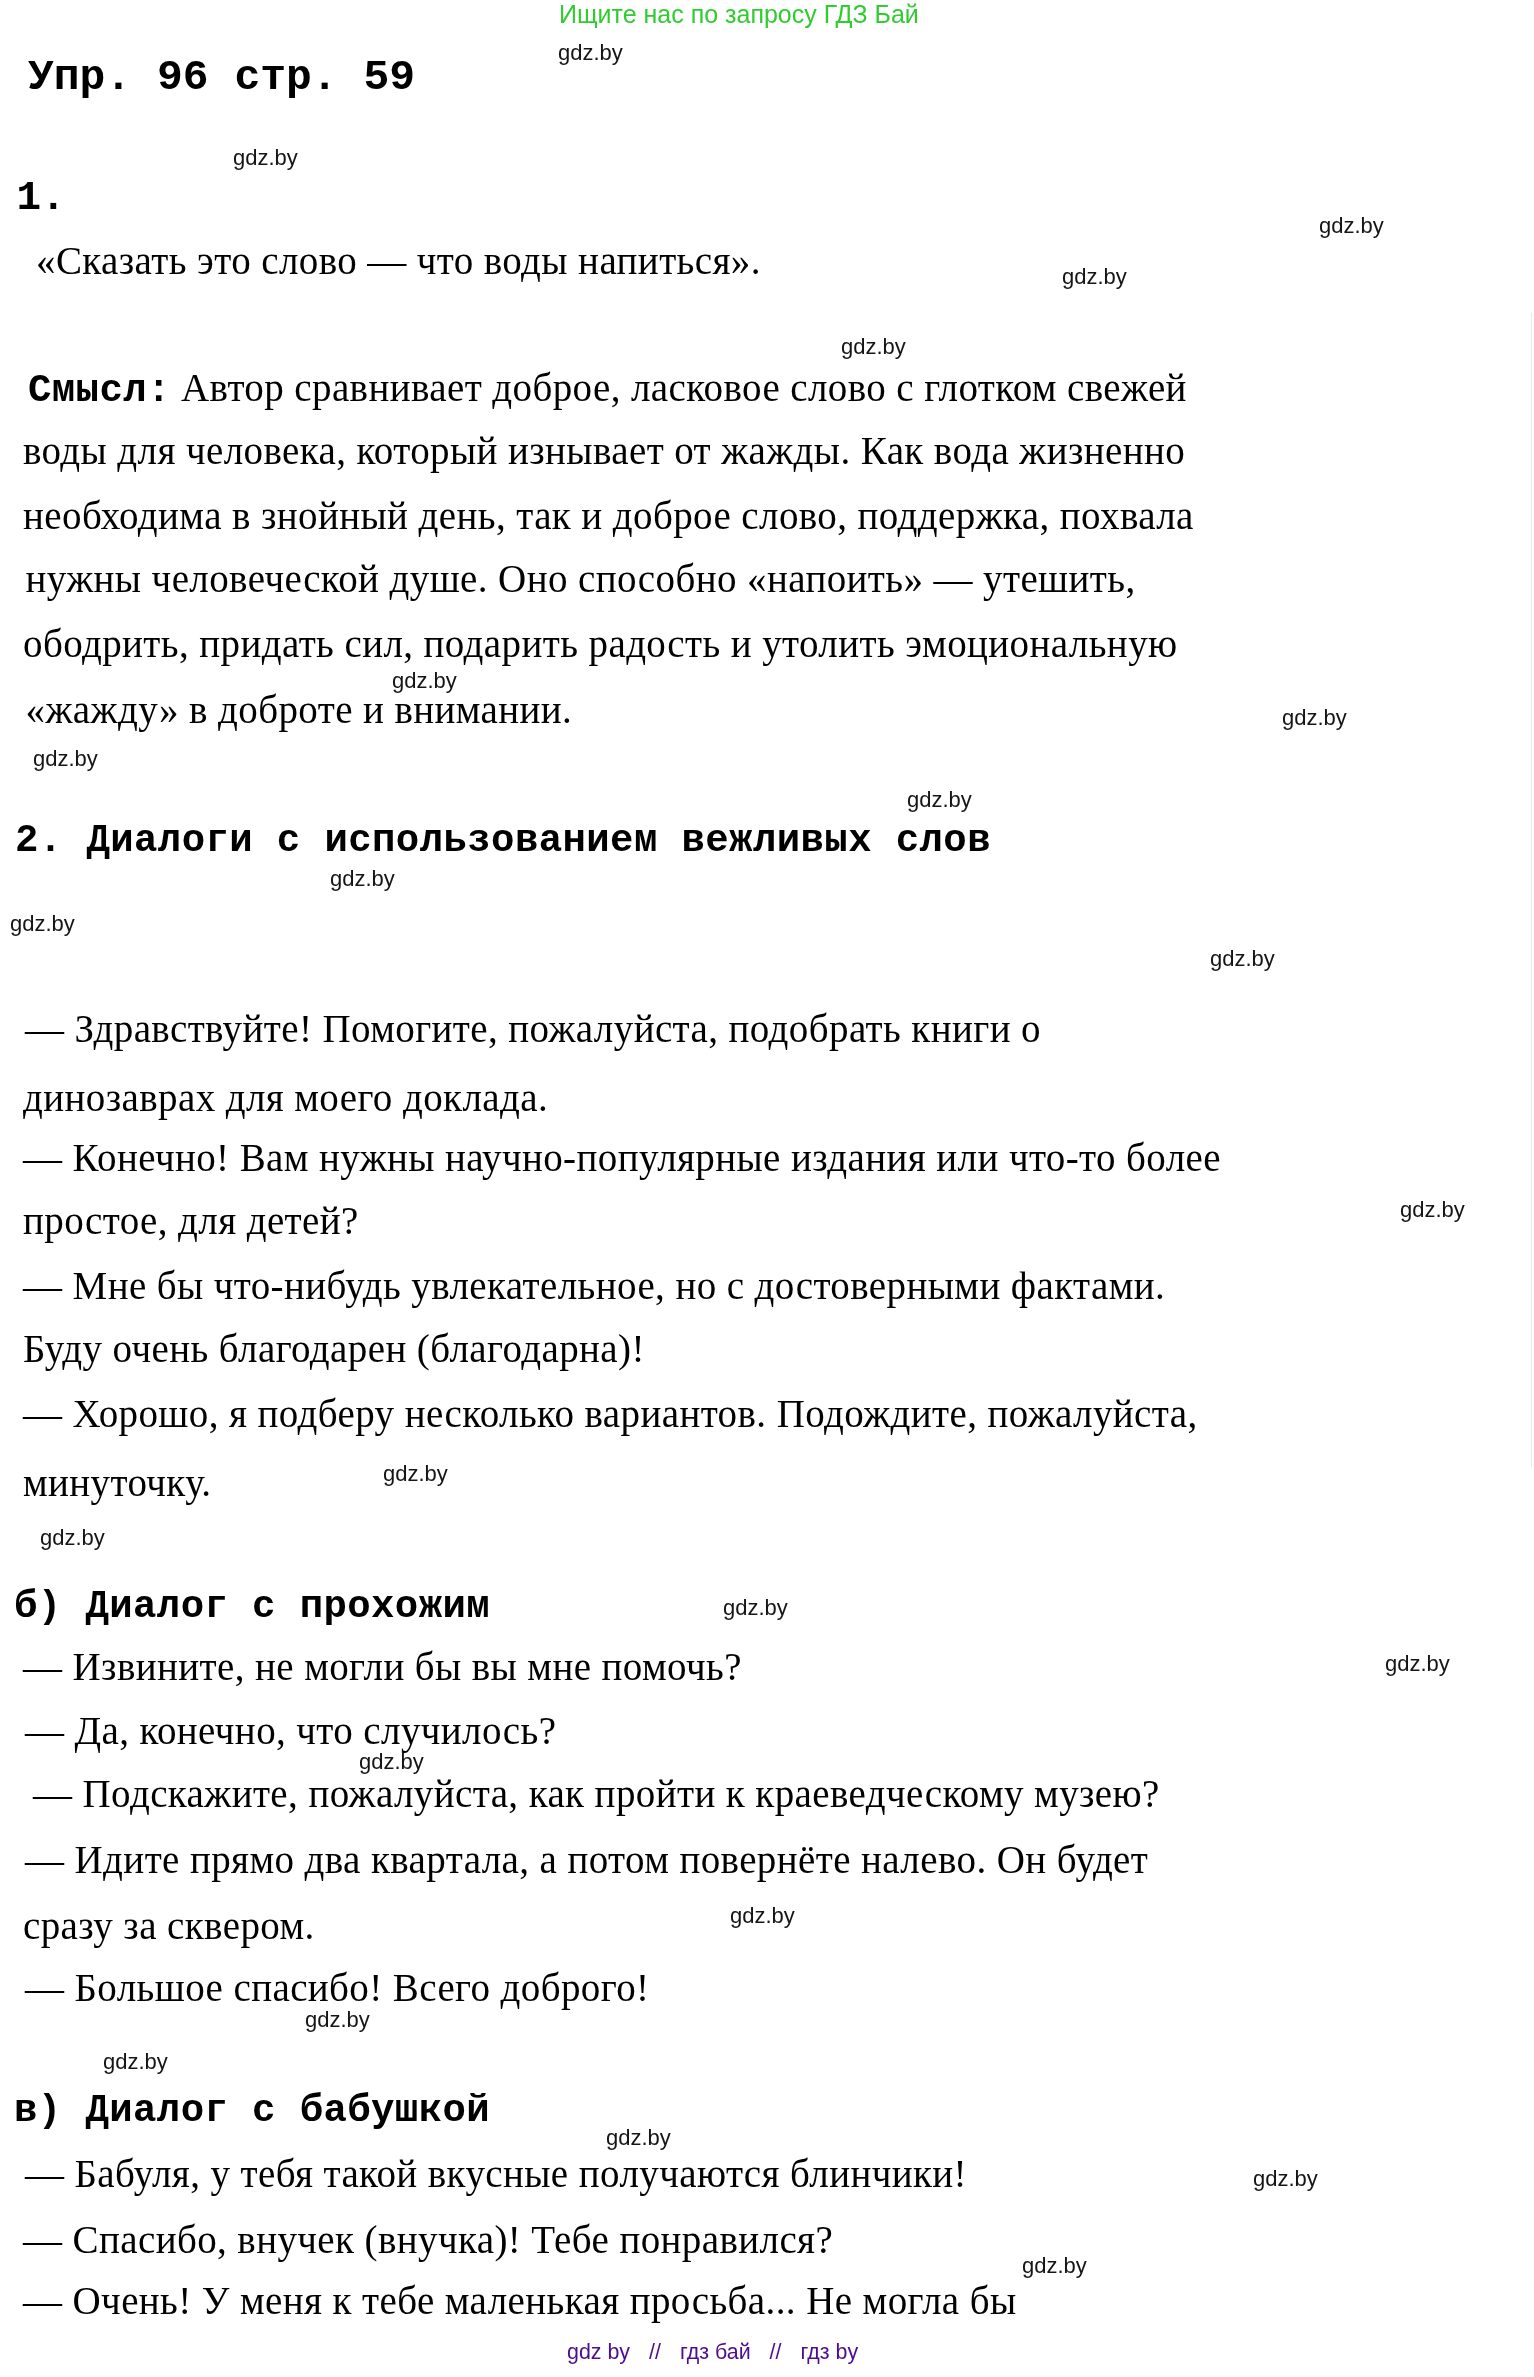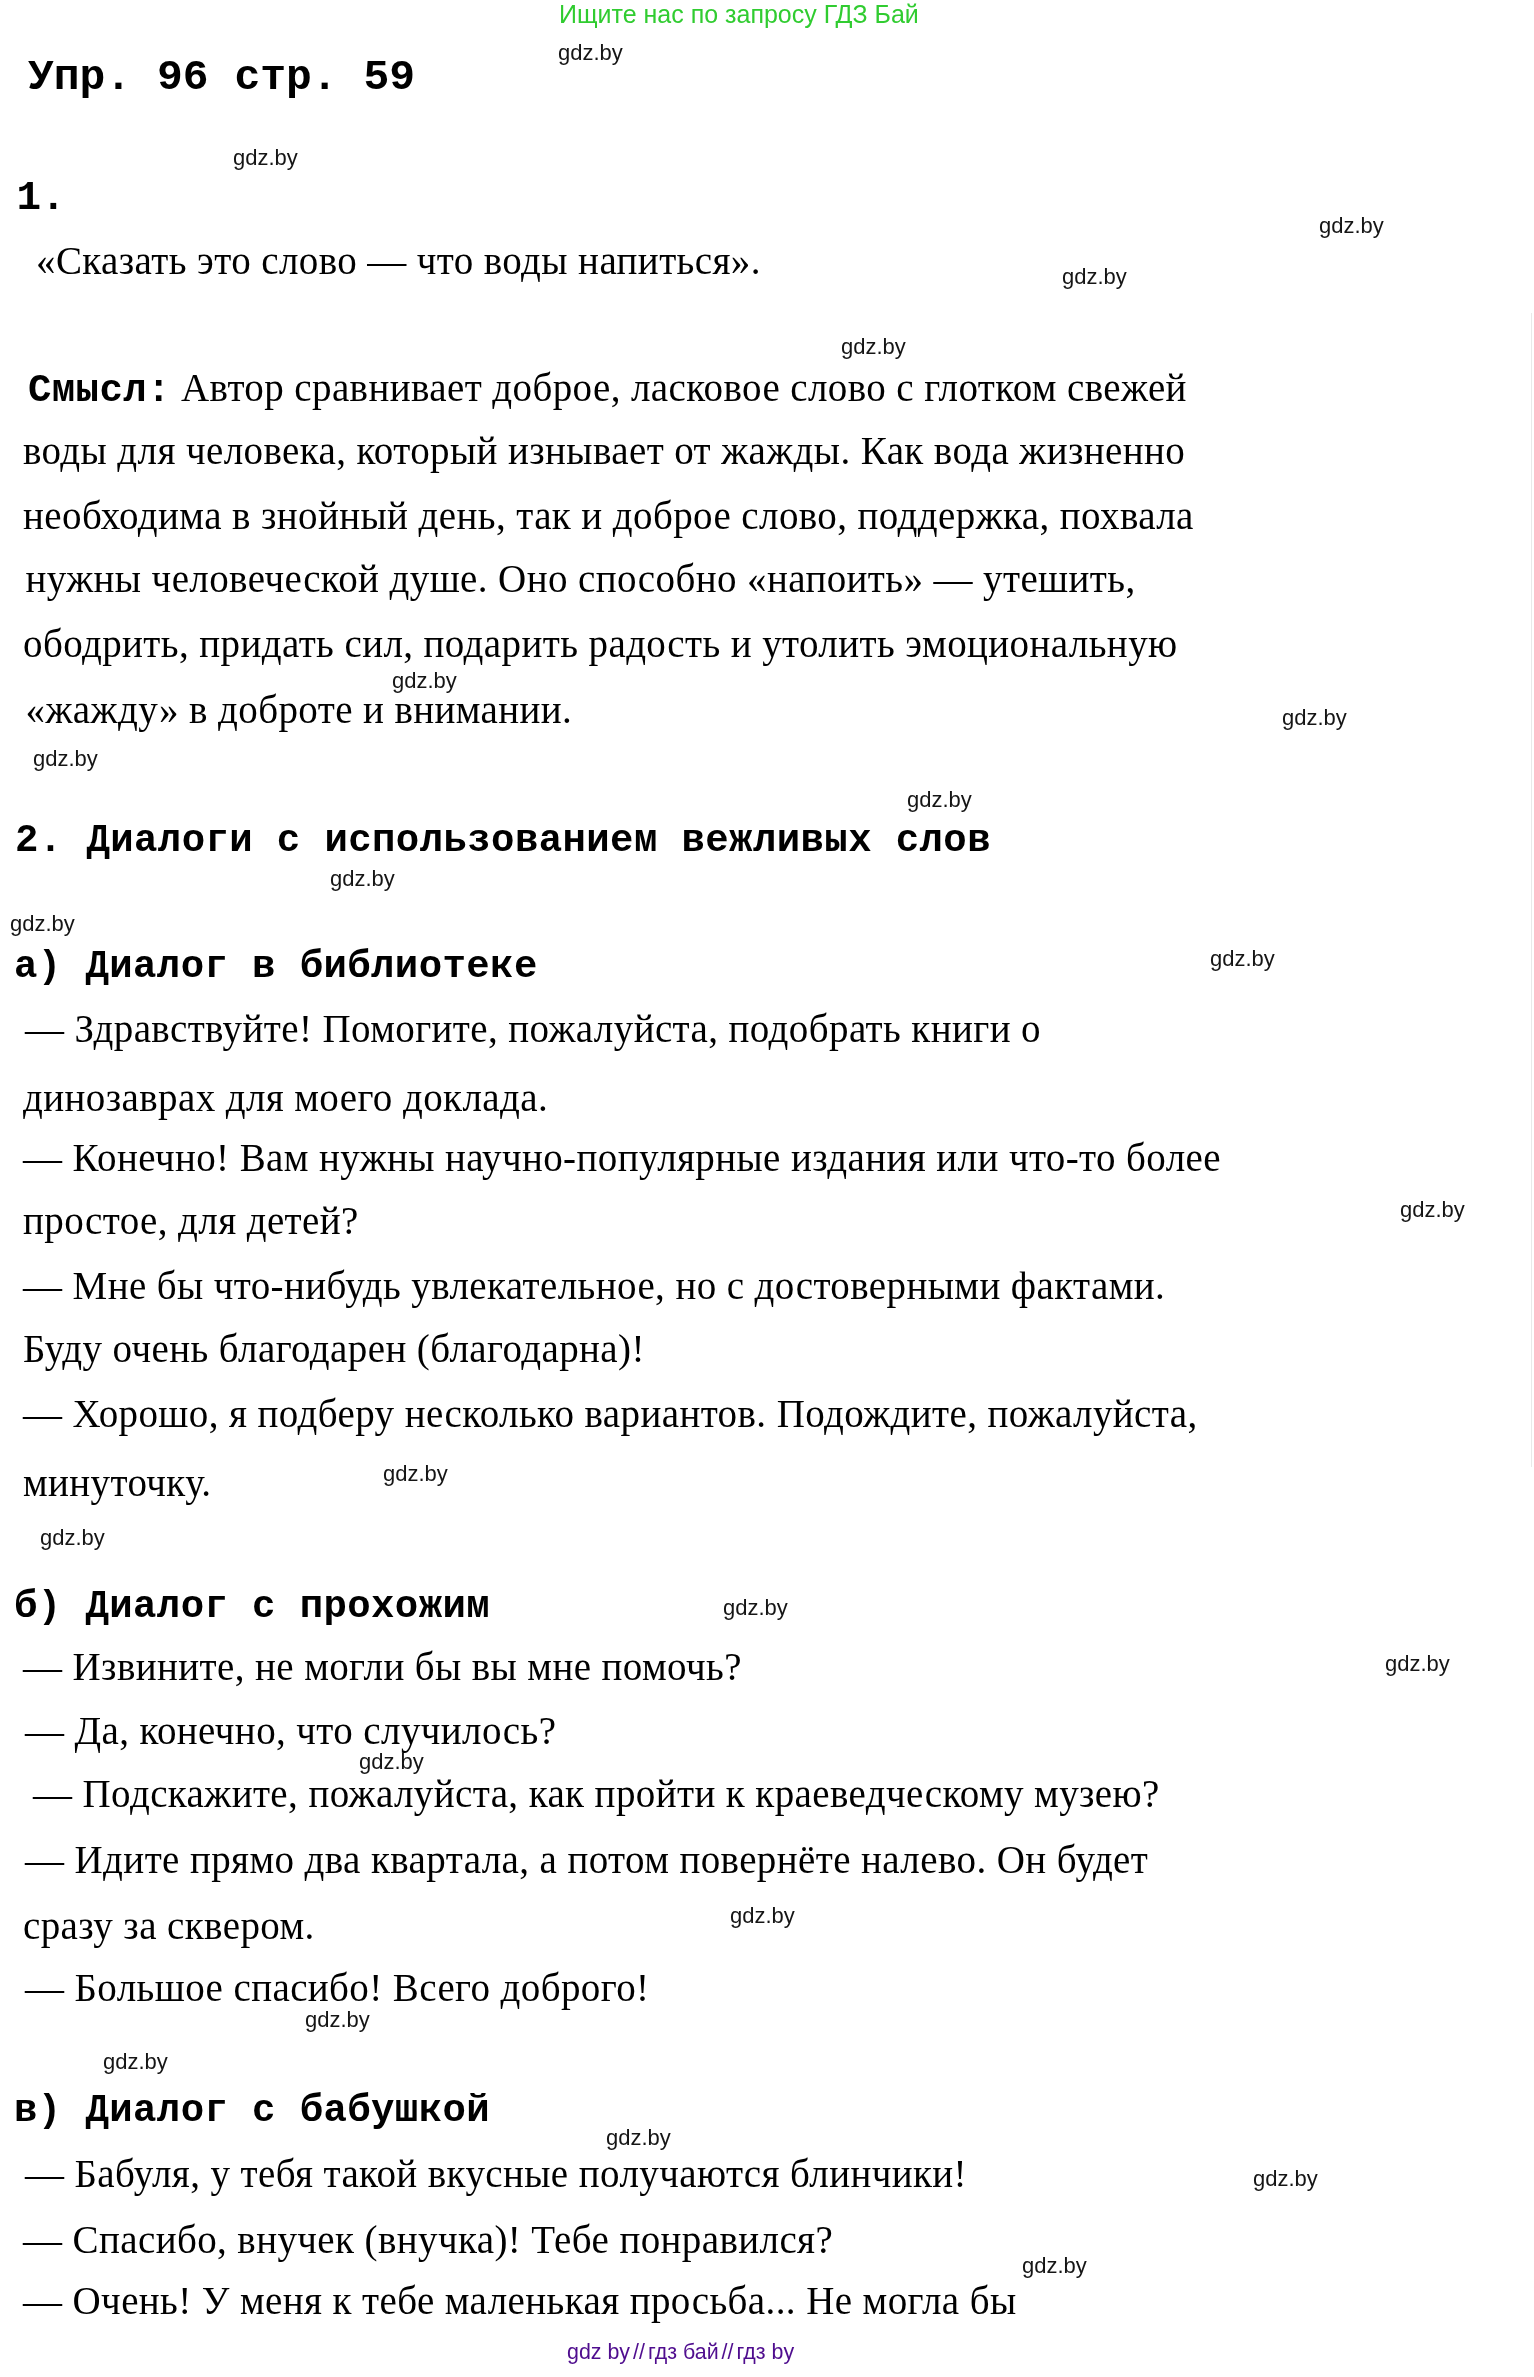--- a/index.html
+++ b/index.html
@@ -6,21 +6,21 @@
   #page{position:relative;width:1534px;height:2377px;background:#ffffff;overflow:hidden;text-align:right;}
   .t{position:absolute;white-space:nowrap;font-family:"Liberation Serif","DejaVu Serif",serif;
      font-size:39px;line-height:1.12;color:#000;letter-spacing:0.4px;}
   .bold{font-weight:700;font-family:Liberation Mono, monospace;}
   .title{font-size:43px;letter-spacing:0;}
   .num{font-size:41px;letter-spacing:0;}
   .wm{position:absolute;white-space:nowrap;font-family:"Liberation Sans","DejaVu Sans",sans-serif;
       font-size:22px;color:#151515;}
   .promo{position:absolute;white-space:nowrap;font-family:"Liberation Sans","DejaVu Sans",sans-serif;
       font-size:25px;color:#30cc30;}
-  .footer{position:absolute;display:flex;gap:3px;align-items:baseline;white-space:nowrap;
+  .footer{position:absolute;display:flex;gap:19px;align-items:baseline;white-space:nowrap;
       font-family:"Liberation Sans","DejaVu Sans",sans-serif;font-size:21.4px;color:#4f0d8e;}
   .footer a{color:#4f0d8e;text-decoration:none;cursor:pointer;}
   .edge{position:absolute;right:1.6px;top:313px;width:1.6px;height:1154px;background:#e9e9e9;}
 </style>
 </head>
 <body>
 
 <div id="page">
 
   <div class="promo" style="left:559px;top:0px">Ищите нас по запросу ГДЗ Бай</div>
@@ -48,21 +48,20 @@
 
   <div class="wm" style="left:392px;top:668px">gdz.by</div>
   <div class="wm" style="left:1282px;top:705px">gdz.by</div>
   <div class="wm" style="left:33px;top:746px">gdz.by</div>
   <div class="wm" style="left:907px;top:787px">gdz.by</div>
 
   <div class="t bold" style="left:15px;top:820px">2. Диалоги с использованием вежливых слов</div>
   <div class="wm" style="left:330px;top:866px">gdz.by</div>
   <div class="wm" style="left:10px;top:911px">gdz.by</div>
 
-  <div class="t bold" style="left:14px;top:946px">а) Диалог в библиотеке</div>
   <div class="wm" style="left:1210px;top:946px">gdz.by</div>
 
   <div>
     <div class="t" style="left:25px;top:1007px">— Здравствуйте! Помогите, пожалуйста, подобрать книги о</div>
     <div class="t" style="left:23px;top:1076px">динозаврах для моего доклада.</div>
     <div class="t" style="left:23px;top:1136px">— Конечно! Вам нужны научно-популярные издания или что-то более</div>
     <div class="t" style="left:23px;top:1199px">простое, для детей?</div>
     <div class="t" style="left:23px;top:1264px">— Мне бы что-нибудь увлекательное, но с достоверными фактами.</div>
     <div class="t" style="left:23px;top:1327px">Буду очень благодарен (благодарна)!</div>
     <div class="t" style="left:23px;top:1392px">— Хорошо, я подберу несколько вариантов. Подождите, пожалуйста,</div>

